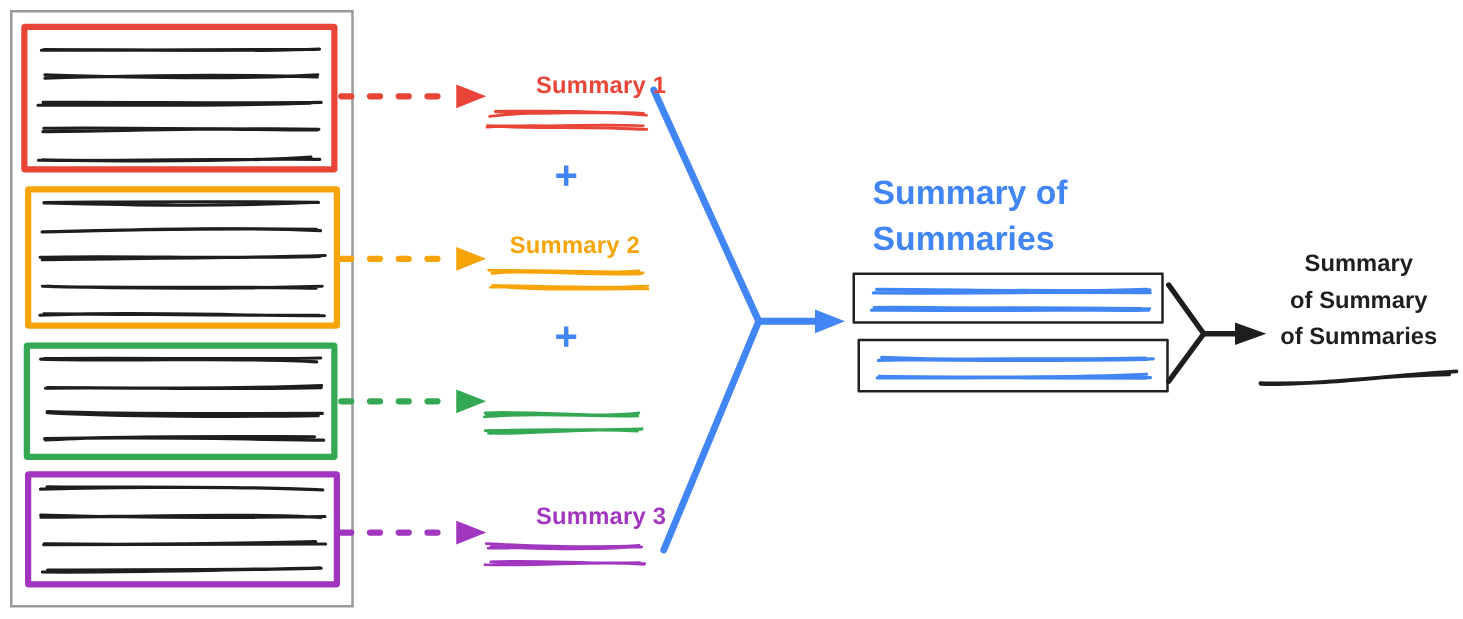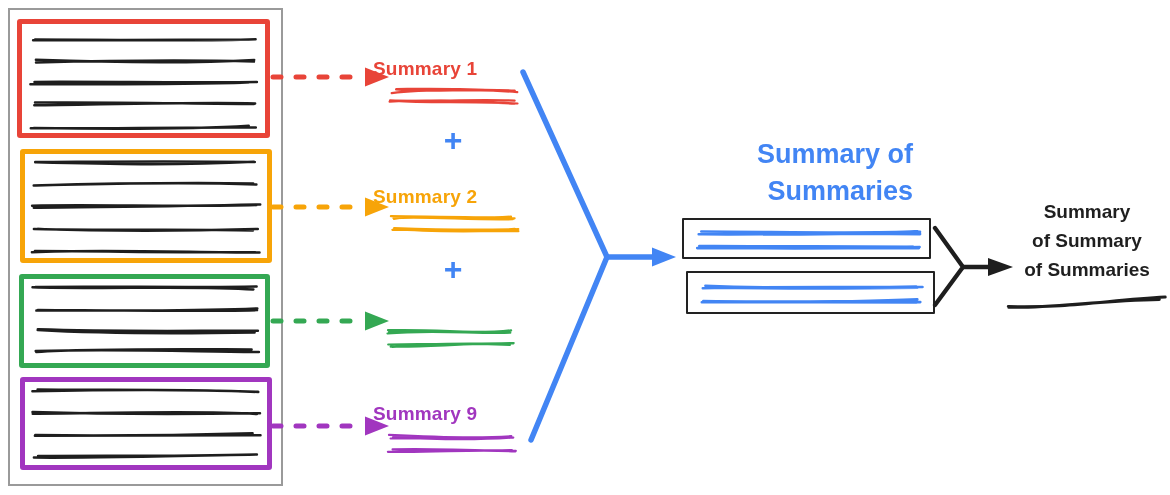--- a/index.html
+++ b/index.html
@@ -21,35 +21,35 @@
   .chunk-3{left:19px;top:274px;width:251px;height:94px;}
   .chunk-4{left:20px;top:377px;width:252px;height:93px;}
   .outline-box{
     position:absolute;border:2.5px solid #222222;box-sizing:border-box;
     background:#ffffff;z-index:2;border-radius:1px;
   }
   .sos-box-1{left:682px;top:218px;width:249px;height:41px;}
   .sos-box-2{left:686px;top:271px;width:249px;height:43px;}
   #sketch{position:absolute;left:0;top:0;width:1170px;height:495px;z-index:5;pointer-events:none;}
   .s-label{
-    position:absolute;width:160px;text-align:left;font-size:19px;
+    position:absolute;width:160px;text-align:right;font-size:19px;
     font-weight:600;letter-spacing:0.2px;z-index:10;line-height:22px;
   }
   .lbl-1{left:373px;top:58px;}
-  .lbl-2{left:373px;top:186px;}
+  .lbl-2{left:352px;top:186px;}
   .lbl-3{left:373px;top:300px;}
   .lbl-4{left:373px;top:403px;}
   .plus{
     position:absolute;left:428px;width:50px;text-align:center;
     font-size:32px;font-weight:700;z-index:10;line-height:32px;
   }
   .plus-1{top:124px;}
   .plus-2{top:253px;}
   .sos-title{
-    position:absolute;left:698px;top:136px;width:215px;text-align:right;
+    position:absolute;left:698px;top:136px;width:215px;text-align:left;
     font-size:27px;font-weight:700;line-height:37px;z-index:10;
   }
   .final-title{
     position:absolute;left:1002px;top:197px;width:170px;text-align:center;
     font-size:19px;font-weight:600;line-height:29px;color:#1f1f1f;z-index:10;
   }
   .final-title span{display:block;}
 </style>
 </head>
 <body>
@@ -57,21 +57,21 @@
 <div class="canvas">
 
   <div class="abs outer-doc"></div>
   <div class="chunk chunk-1" style="border-color: rgb(232, 68, 56);"></div>
   <div class="chunk chunk-2" style="border-color: rgb(247, 164, 8);"></div>
   <div class="chunk chunk-3" style="border-color: rgb(52, 168, 83);"></div>
   <div class="chunk chunk-4" style="border-color: rgb(161, 54, 191);"></div>
 
   <div class="s-label lbl-1" style="color: rgb(232, 68, 56);">Summary 1</div>
   <div class="s-label lbl-2" style="color: rgb(247, 164, 8);">Summary 2</div>
-  <div class="s-label lbl-4" style="color: rgb(161, 54, 191);">Summary 9</div>
+  <div class="s-label lbl-4" style="color: rgb(161, 54, 191);">Summary 3</div>
 
   <div class="plus plus-1" style="color: rgb(66, 133, 244);">+</div>
   <div class="plus plus-2" style="color: rgb(66, 133, 244);">+</div>
 
   <div class="sos-title" style="color: rgb(66, 133, 244);">Summary of Summaries</div>
   <div class="outline-box sos-box-1"></div>
   <div class="outline-box sos-box-2"></div>
 
   <div class="final-title">
     <span>Summary</span>

